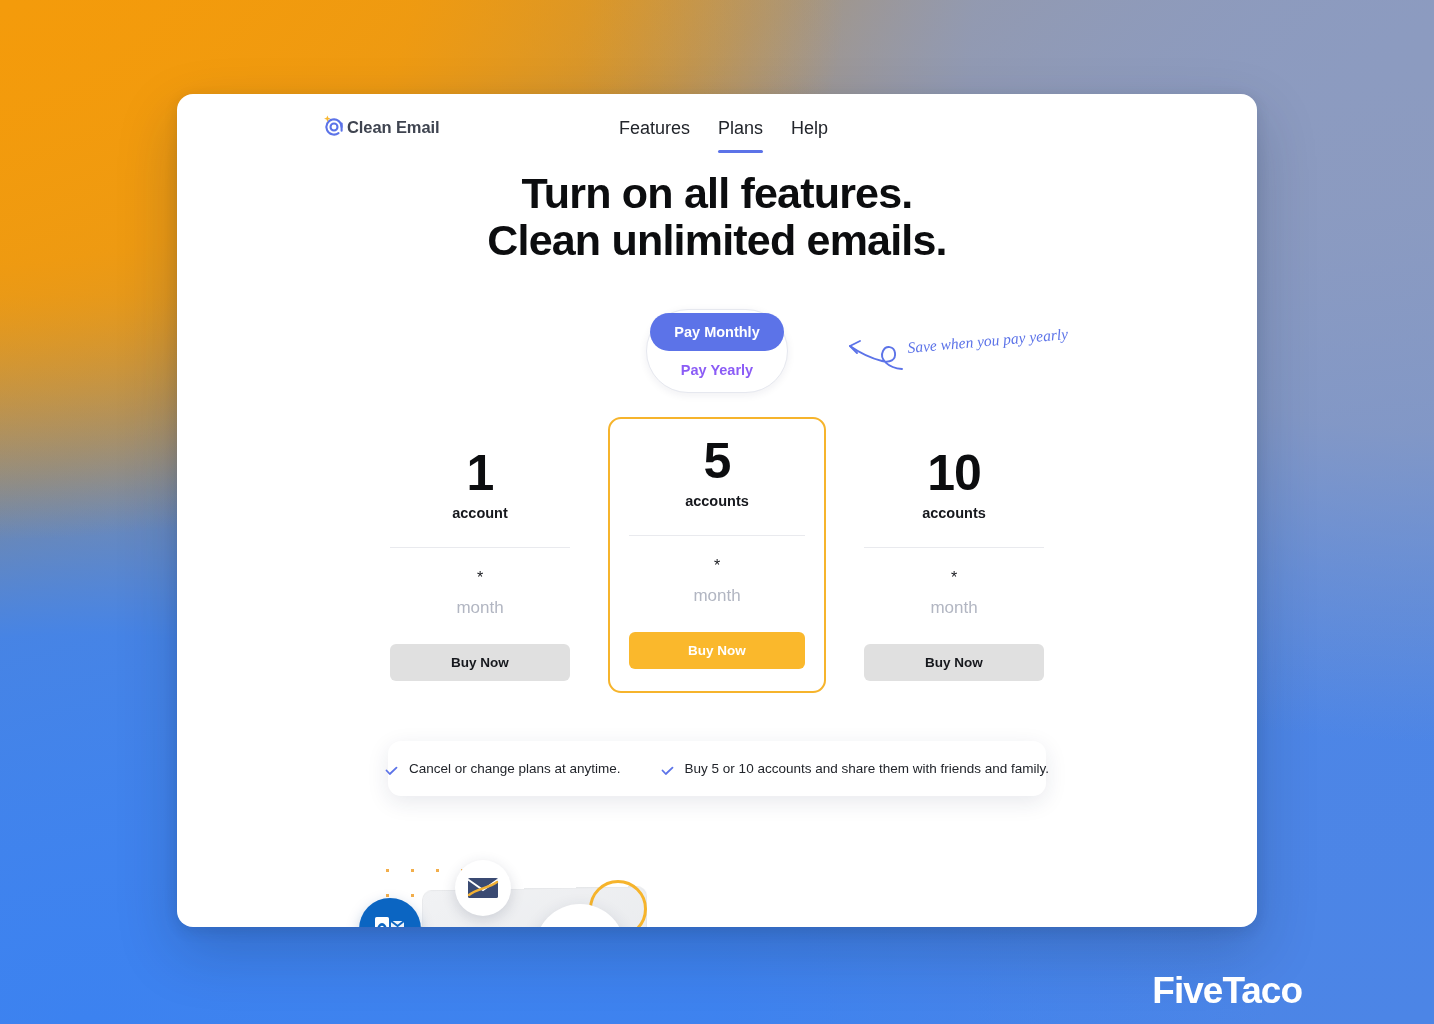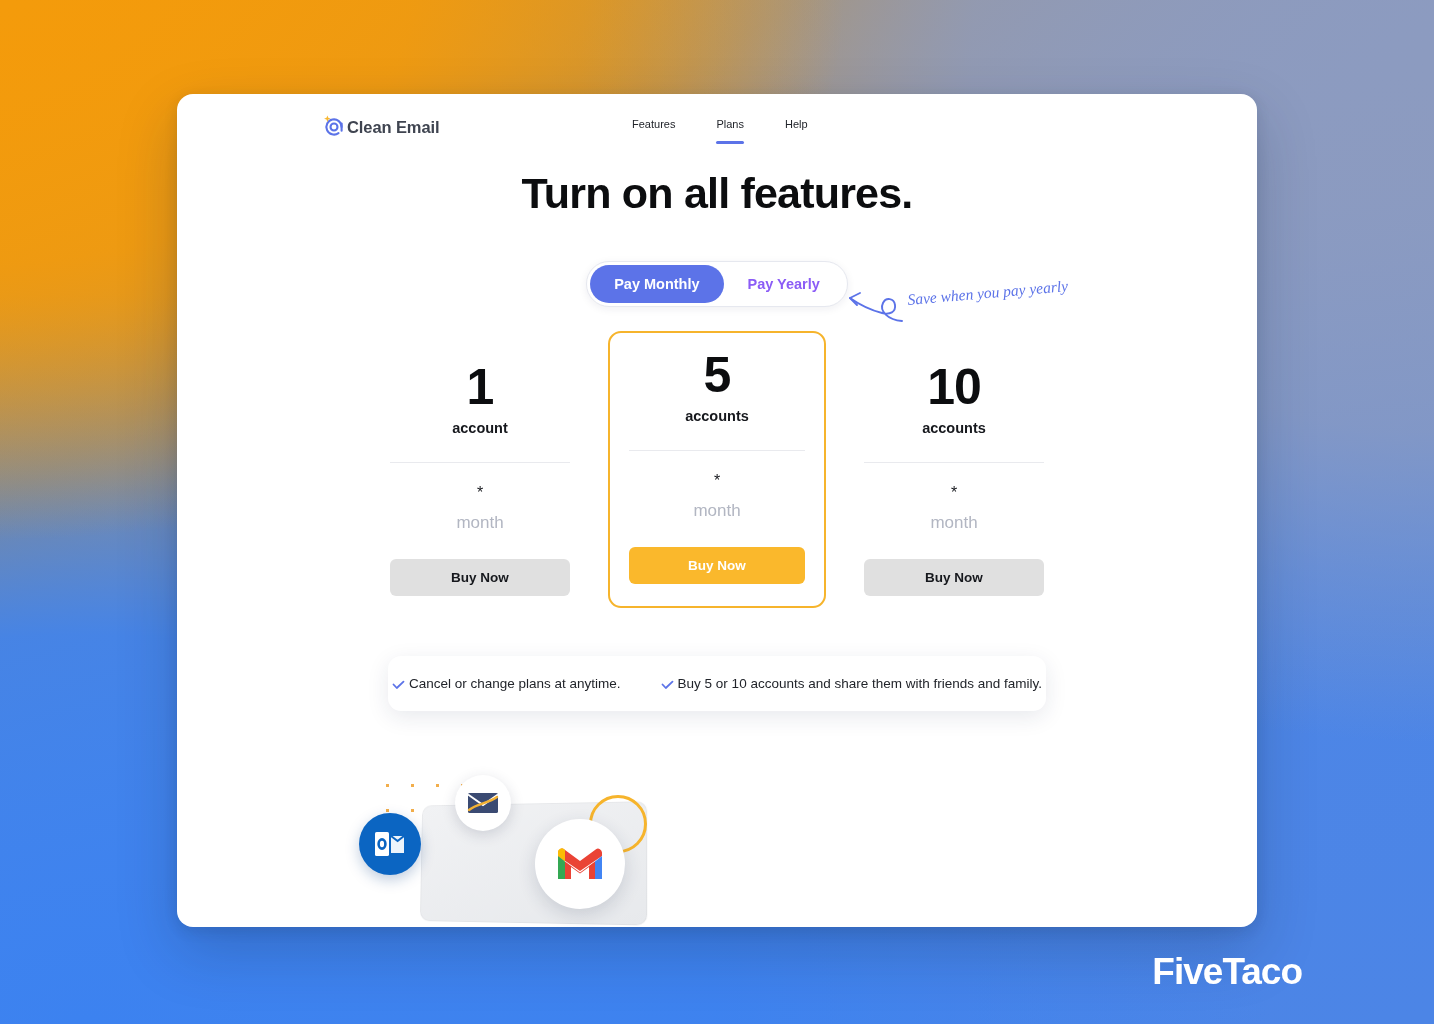--- a/index.html
+++ b/index.html
@@ -60,27 +60,26 @@
 
   .nav-links {
     position: absolute;
     left: 442px;
     top: 24px;
     display: flex;
     gap: 28px;
     align-items: flex-start;
   }
   .nav-link {
-    font-size: 11px;
+    font-size: 18px;
     color: #22252b;
     cursor: pointer;
     padding-bottom: 14px;
     position: relative;
     white-space: nowrap;
-    margin-left: 13px;
   }
   .nav-link.active::after {
     content: "";
     position: absolute;
     left: 0; right: 0; bottom: 0;
     height: 3px;
     border-radius: 2px;
     background: #5C73E8;
   }
 
@@ -129,20 +128,21 @@
     justify-content: center;
   }
   .toggle {
     display: flex;
     align-items: center;
     background: #ffffff;
     border: 1px solid #e6e8ef;
     border-radius: 999px;
     padding: 3px;
     box-shadow: 0 2px 8px rgba(25,35,70,0.07);
+    flex-direction: column;
   }
   .toggle-opt {
     font-size: 14.5px;
     font-weight: bold;
     padding: 11px 24px;
     border-radius: 999px;
     cursor: pointer;
     color: #8b5cf6;
     white-space: nowrap;
     border: none;
@@ -235,21 +235,21 @@
     border-radius: 13px;
     box-shadow: 0 6px 22px rgba(30,40,80,0.10);
     padding: 20px 26px;
     display: flex;
     justify-content: center;
     gap: 40px;
   }
   .g-item {
     display: flex;
     align-items: center;
-    gap: 4px;
+    gap: 11px;
     font-size: 13.5px;
     color: #22252b;
     white-space: nowrap;
   }
   .check { width: 13px; height: 10px; flex: none; }
 
   
   .promo {
     margin-top: 56px;
     display: flex;
@@ -314,21 +314,21 @@
     color: #0c0d0f;
     line-height: 1.22;
     letter-spacing: -0.5px;
     padding-top: 44px;
   }
 
   
   .watermark {
     position: absolute;
     right: 132px;
-    bottom: 31px;
+    bottom: 12px;
     font-size: 37px;
     font-weight: bold;
     color: #ffffff;
     letter-spacing: -1px;
   }
 </style>
 </head>
 <body>
 
 <div class="window">
@@ -350,20 +350,21 @@
     <div class="nav-links">
       <span class="nav-link">Features</span>
       <span class="nav-link active">Plans</span>
       <span class="nav-link">Help</span>
     </div>
 
   </div>
 
   <div class="headline">
     <div>Turn on all features.</div>
+    <div>Clean unlimited emails.</div>
   </div>
 
   <div class="toggle-row">
     <div class="toggle">
       <button class="toggle-opt sel">Pay Monthly</button>
       <button class="toggle-opt">Pay Yearly</button>
     </div>
 
     <div class="annotation">
       <svg width="250" height="52" viewBox="0 0 250 52">

